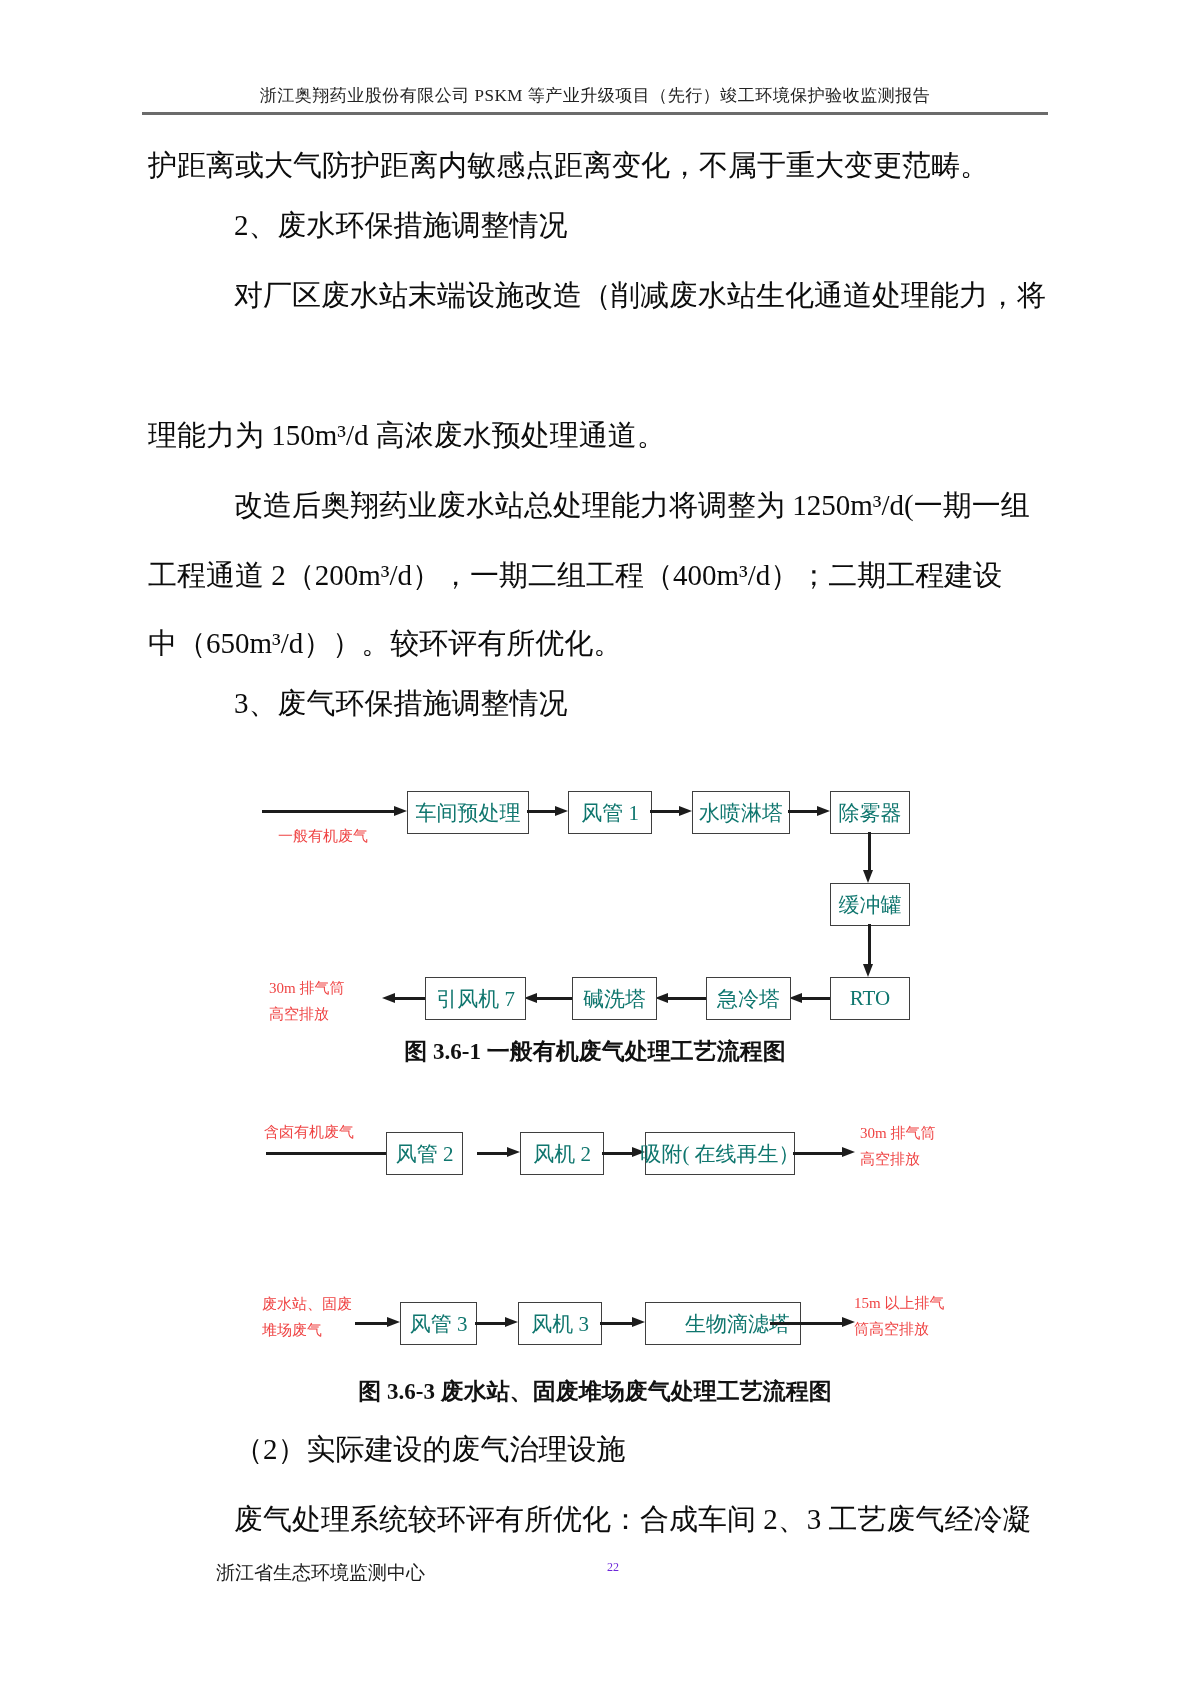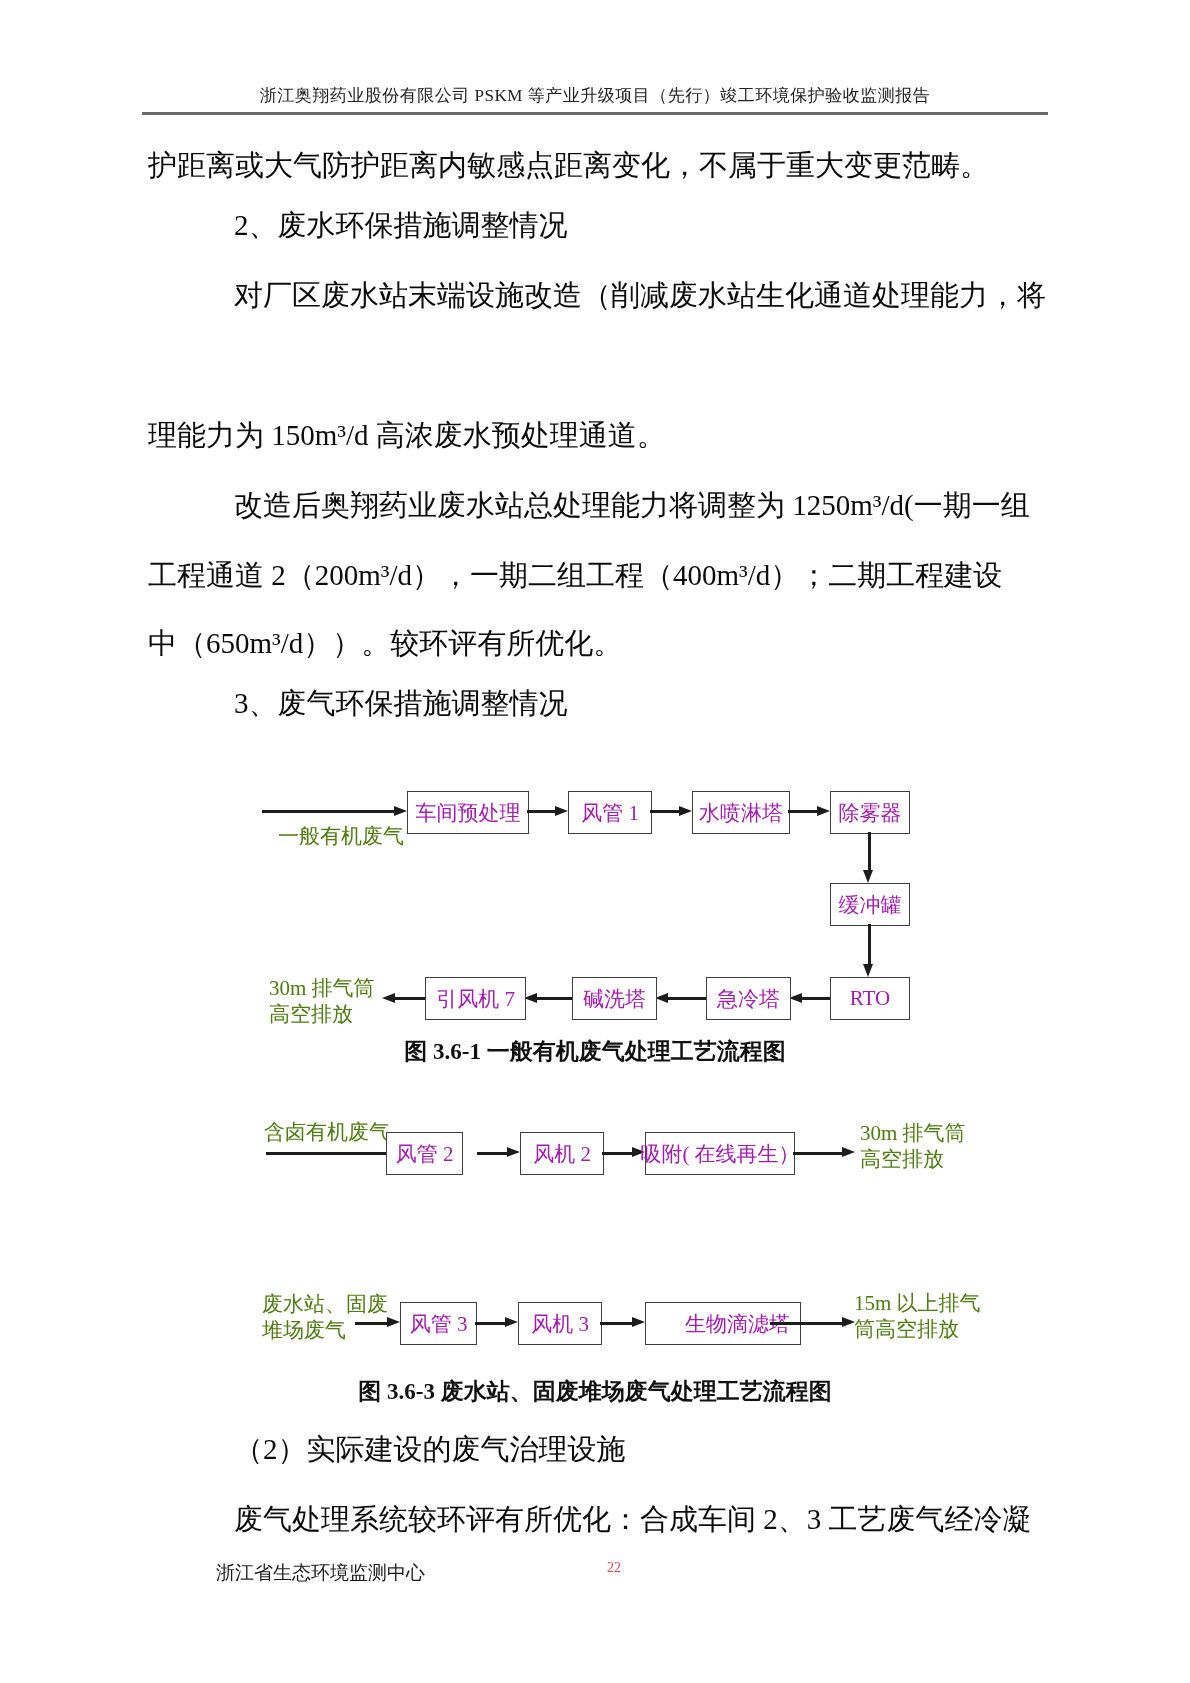--- a/index.html
+++ b/index.html
@@ -24,31 +24,31 @@
   .ind{padding-left:86px;}
   .fig-caption{
     position:absolute;left:142px;width:906px;
     text-align:center;font-size:23px;font-weight:bold;color:#111;white-space:nowrap;
   }
   .fc{position:absolute;left:142px;width:906px;}
   .fbox{
     position:absolute;height:41px;
     border:1.5px solid #3f3f3f;background:#fff;
     display:flex;align-items:center;justify-content:center;
-    font-size:21px;white-space:nowrap;color:#a21caf;
+    font-size:21px;white-space:nowrap;color:#0f766e;
   }
-  .flabel{position:absolute;font-size:21px;line-height:25px;white-space:nowrap;color:#4d7c0f;}
+  .flabel{position:absolute;font-size:15px;line-height:25px;white-space:nowrap;color:#ef4444;}
   .hl{position:absolute;height:2.5px;background:#1c1c1c;}
   .vl{position:absolute;width:2.5px;background:#1c1c1c;}
   .ar{position:absolute;width:0;height:0;border-style:solid;}
   .ar.r{border-width:5px 0 5px 13px;border-color:transparent transparent transparent #1c1c1c;}
   .ar.l{border-width:5px 13px 5px 0;border-color:transparent #1c1c1c transparent transparent;}
   .ar.d{border-width:13px 5px 0 5px;border-color:#1c1c1c transparent transparent transparent;}
   .footer-org{position:absolute;left:216px;top:1560px;font-size:19px;color:#1a1a1a;}
-  .footer-page{position:absolute;left:607px;top:1560px;font-size:14px;color:#ef4444;}
+  .footer-page{position:absolute;left:607px;top:1560px;font-size:12px;color:#6d28d9;}
 </style>
 </head>
 <body>
 
 <div class="page">
 
   <div class="hdr-title">浙江奥翔药业股份有限公司 PSKM 等产业升级项目（先行）竣工环境保护验收监测报告</div>
   <div class="hdr-rule"></div>
 
   <div class="bline" style="top:148px;">护距离或大气防护距离内敏感点距离变化，不属于重大变更范畴。</div>

